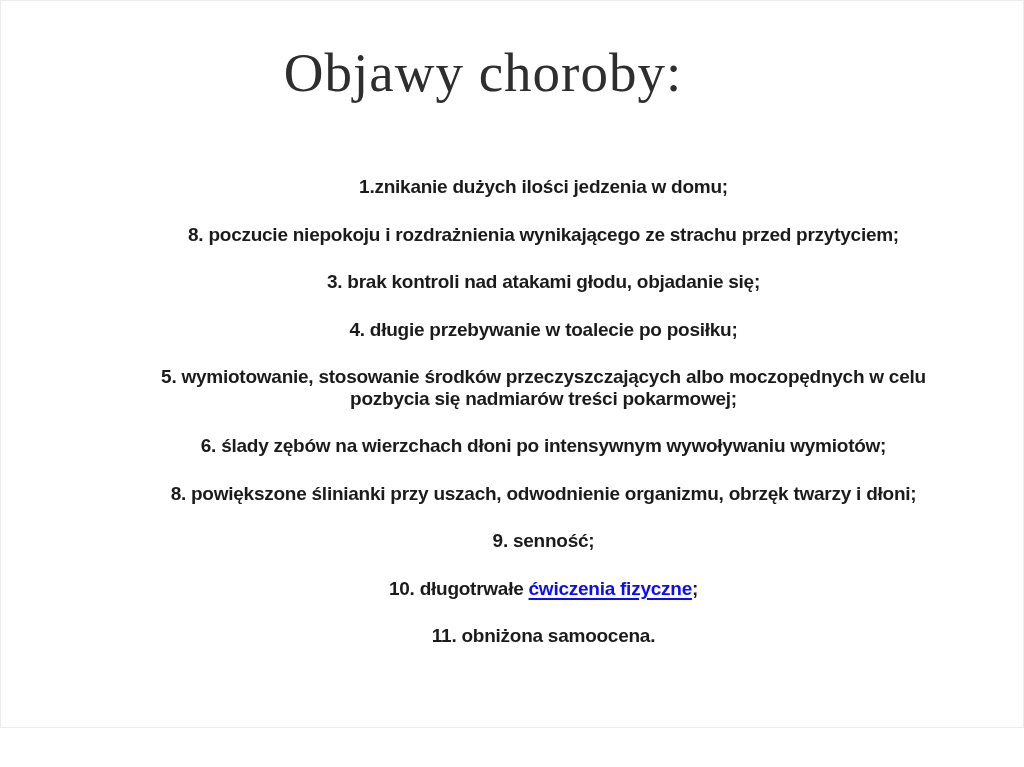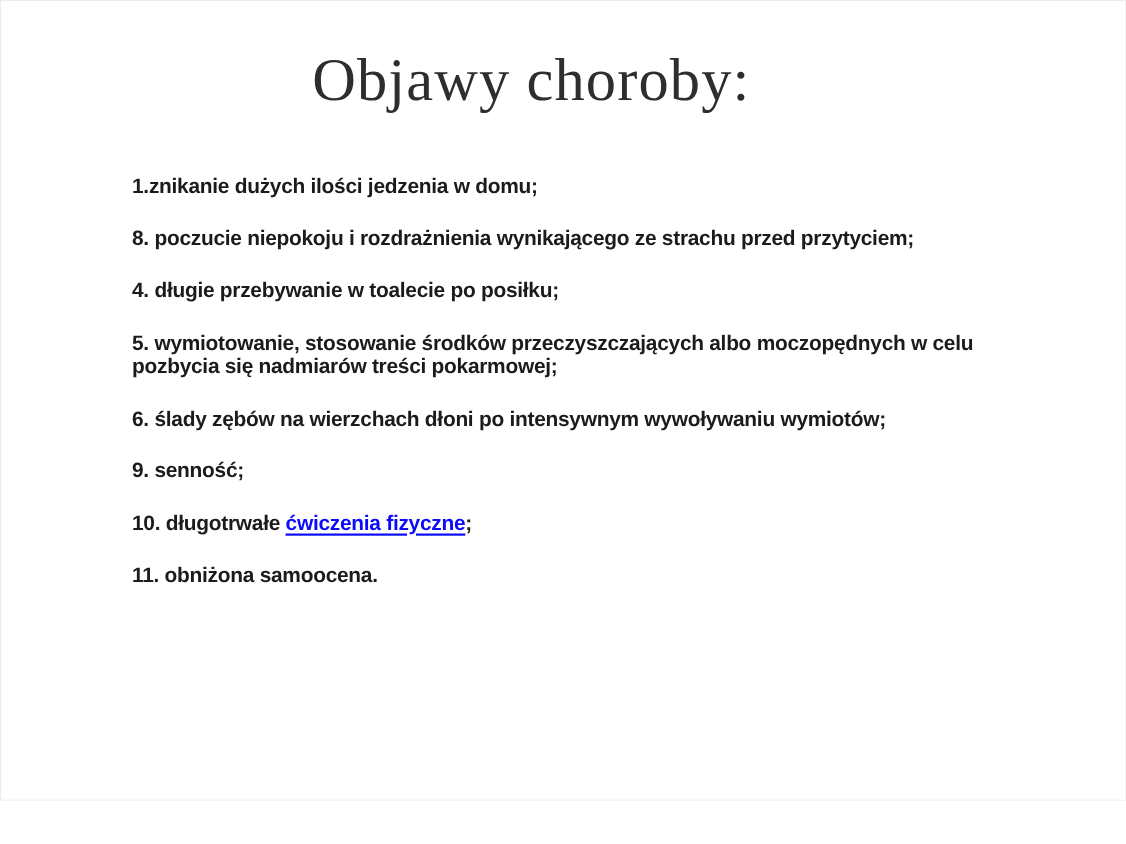--- a/index.html
+++ b/index.html
@@ -27,22 +27,23 @@
     font-family: "Liberation Serif", "DejaVu Serif", serif;
     font-size: 55px;
     font-weight: 400;
     letter-spacing: 1px;
     color: var(--title-color, #2e2e2e);
     margin: 0;
   }
   .content {
     position: absolute;
     left: 119px;
-    top: 158px;
+    top: 175px;
     width: 847px;
+    text-align: center;
   }
   .item {
     font-family: "Liberation Sans", "DejaVu Sans", sans-serif;
     font-weight: bold;
     font-size: 19px;
     line-height: 21.5px;
     letter-spacing: -0.25px;
     color: var(--body-color, #1b1b1b);
     margin: 0 0 26px 0;
   }
@@ -55,20 +56,22 @@
 </head>
 <body>
 
 <div class="slide">
   <div class="title-wrap">
     <h1 class="slide-title">Objawy choroby:</h1>
   </div>
   <div class="content">
       <p class="item">1.znikanie dużych ilości jedzenia w domu;</p>
       <p class="item">8. poczucie niepokoju i rozdrażnienia wynikającego ze strachu przed przytyciem;</p>
+      <p class="item">3. brak kontroli nad atakami głodu, objadanie się;</p>
       <p class="item">4. długie przebywanie w toalecie po posiłku;</p>
       <p class="item">5. wymiotowanie, stosowanie środków przeczyszczających albo moczopędnych w celu pozbycia się nadmiarów treści pokarmowej;</p>
       <p class="item">6. ślady zębów na wierzchach dłoni po intensywnym wywoływaniu wymiotów;</p>
+      <p class="item">8. powiększone ślinianki przy uszach, odwodnienie organizmu, obrzęk twarzy i dłoni;</p>
       <p class="item">9. senność;</p>
       <p class="item"><span>10. długotrwałe </span><a class="link" href="#">ćwiczenia fizyczne</a><span>;</span></p>
       <p class="item">11. obniżona samoocena.</p>
     </div>
 </div>
 
 </body></html>

